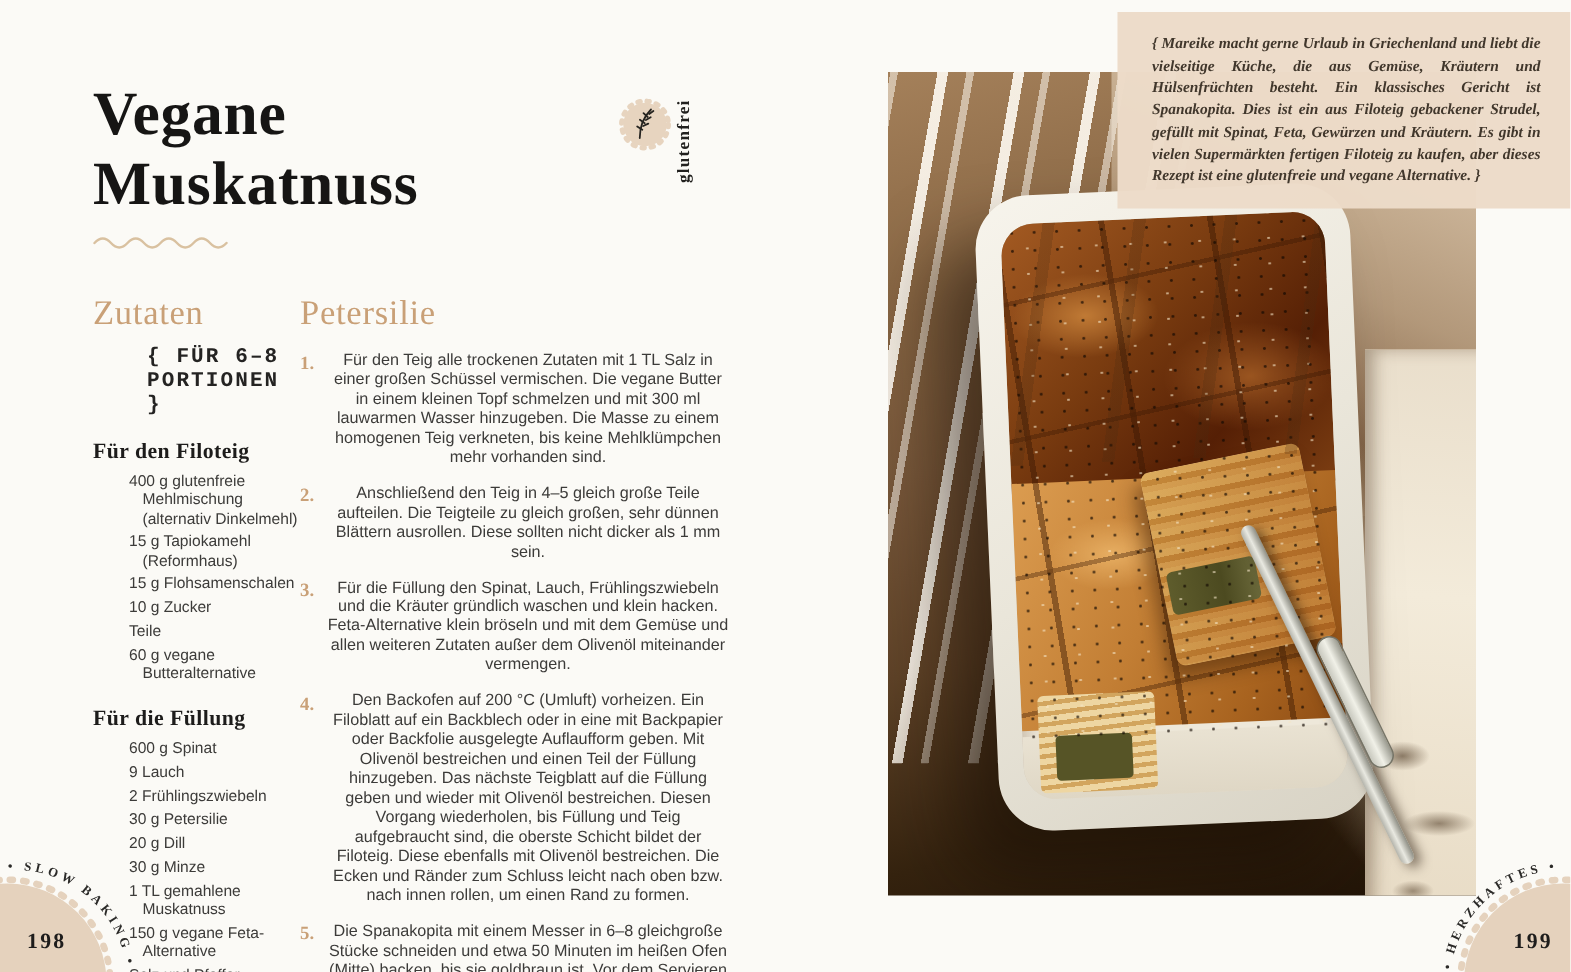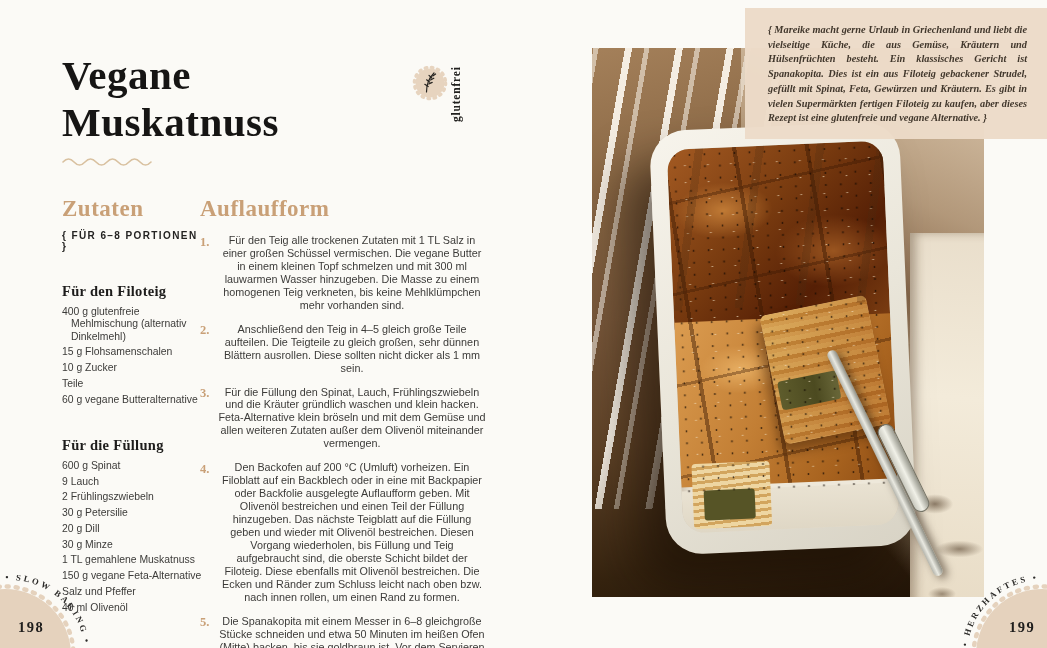--- a/index.html
+++ b/index.html
@@ -13,29 +13,29 @@
   .subtitle-row { left:62px; top:148px; width:360px; height:24px; }
   .wavy { position:absolute; left:0; top:9px; }
   .subtitle { position:absolute; left:96px; top:2px; font-family:"Liberation Serif", serif;
               font-weight:700; font-size:15px; color:#1b1a19; letter-spacing:.4px; }
 
   .gf-badge { left:411px; top:64px; width:38px; height:38px; }
   .gf-vert { left:450px; top:52px; height:70px; writing-mode:vertical-rl; transform:rotate(180deg);
              font-family:"Liberation Serif", serif; font-weight:700; font-size:11.5px;
              letter-spacing:.8px; color:#21201e; }
 
-  .accent-h { font-family:"Liberation Serif", serif; font-weight:700; font-size:23px;
+  .accent-h { font-family:"Liberation Serif", serif; font-weight:400; font-size:23px;
               color:#c9a077; letter-spacing:.5px; }
 
   .col-ing { left:62px; top:196px; width:142px; }
-  .servings { margin-top:8px; font-family:Liberation Sans, sans-serif; font-weight:700;
-              font-size:10px; letter-spacing:1.4px; color:#242322; }
-  .ing-group-h { margin-top:31px; margin-bottom:6px; font-family:"Liberation Serif", serif;
+  .servings { margin-top:8px; font-family:Liberation Mono, monospace; font-weight:700;
+              font-size:14px; letter-spacing:1.4px; color:#242322;margin-left:36px; }
+  .ing-group-h { margin-top:15px; margin-bottom:6px; font-family:"Liberation Serif", serif;
                  font-weight:700; font-size:14.5px; color:#1d1c1b; letter-spacing:.3px; }
-  .ing-list { list-style:none; }
+  .ing-list { list-style:none;margin-left:24px; }
   .ing-list li { font-size:10.4px; line-height:1.18; color:#3c3b39; margin-bottom:3.5px;
                  padding-left:9px; text-indent:-9px; }
 
   .col-steps { left:200px; top:196px; width:286px; }
   .steps { margin-top:12px; }
   .step { display:flex; margin-bottom:11px; }
   .step-num { flex:0 0 18px; font-family:"Liberation Serif", serif; font-weight:700;
               font-size:12.5px; color:#c9a077; padding-top:0.5px; }
   .step-text { font-size:10.8px; line-height:1.2; color:#3c3b39; text-align:center; }
 
@@ -141,20 +141,21 @@
 </svg>
 <div class="abs gf-vert">glutenfrei</div>
 
 <section class="abs col-ing">
   <h2 class="accent-h">Zutaten</h2>
   <div class="servings">{ FÜR 6–8 PORTIONEN }</div>
 
   <h3 class="ing-group-h">Für den Filoteig</h3>
   <ul class="ing-list">
     <li>400 g glutenfreie Mehlmischung (alternativ Dinkelmehl)</li>
+    <li>15 g Tapiokamehl (Reformhaus)</li>
     <li>15 g Flohsamenschalen</li>
     <li>10 g Zucker</li>
     <li>Teile</li>
     <li>60 g vegane Butteralternative</li>
   </ul>
 
   <h3 class="ing-group-h">Für die Füllung</h3>
   <ul class="ing-list">
     <li>600 g Spinat</li>
     <li>9 Lauch</li>
@@ -163,21 +164,21 @@
     <li>20 g Dill</li>
     <li>30 g Minze</li>
     <li>1 TL gemahlene Muskatnuss</li>
     <li>150 g vegane Feta-Alternative</li>
     <li>Salz und Pfeffer</li>
     <li>40 ml Olivenöl</li>
   </ul>
 </section>
 
 <section class="abs col-steps">
-  <h2 class="accent-h">Auflaufform</h2>
+  <h2 class="accent-h">Petersilie</h2>
   <div class="steps">
     <div class="step">
       <span class="step-num">1.</span>
       <span class="step-text">Für den Teig alle trockenen Zutaten mit 1 TL Salz in einer großen Schüssel vermischen. Die vegane Butter in einem kleinen Topf schmelzen und mit 300 ml lauwarmen Wasser hinzugeben. Die Masse zu einem homogenen Teig verkneten, bis keine Mehlklümpchen mehr vorhanden sind.</span>
     </div>
     <div class="step">
       <span class="step-num">2.</span>
       <span class="step-text">Anschließend den Teig in 4–5 gleich große Teile aufteilen. Die Teigteile zu gleich großen, sehr dünnen Blättern ausrollen. Diese sollten nicht dicker als 1 mm sein.</span>
     </div>
     <div class="step">

